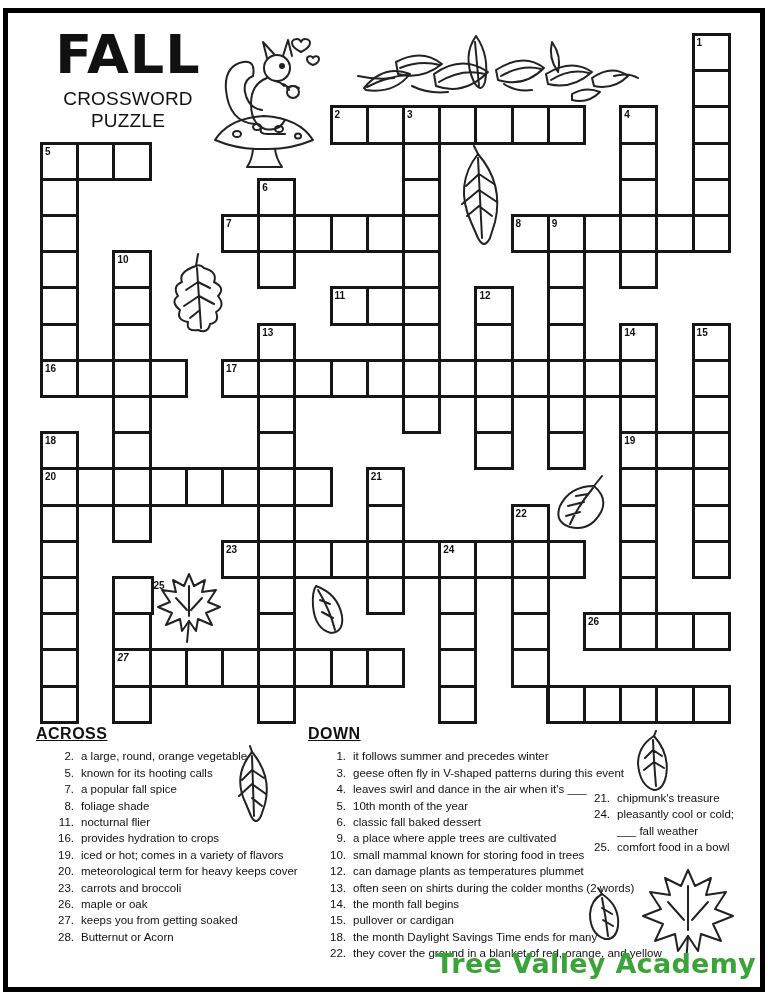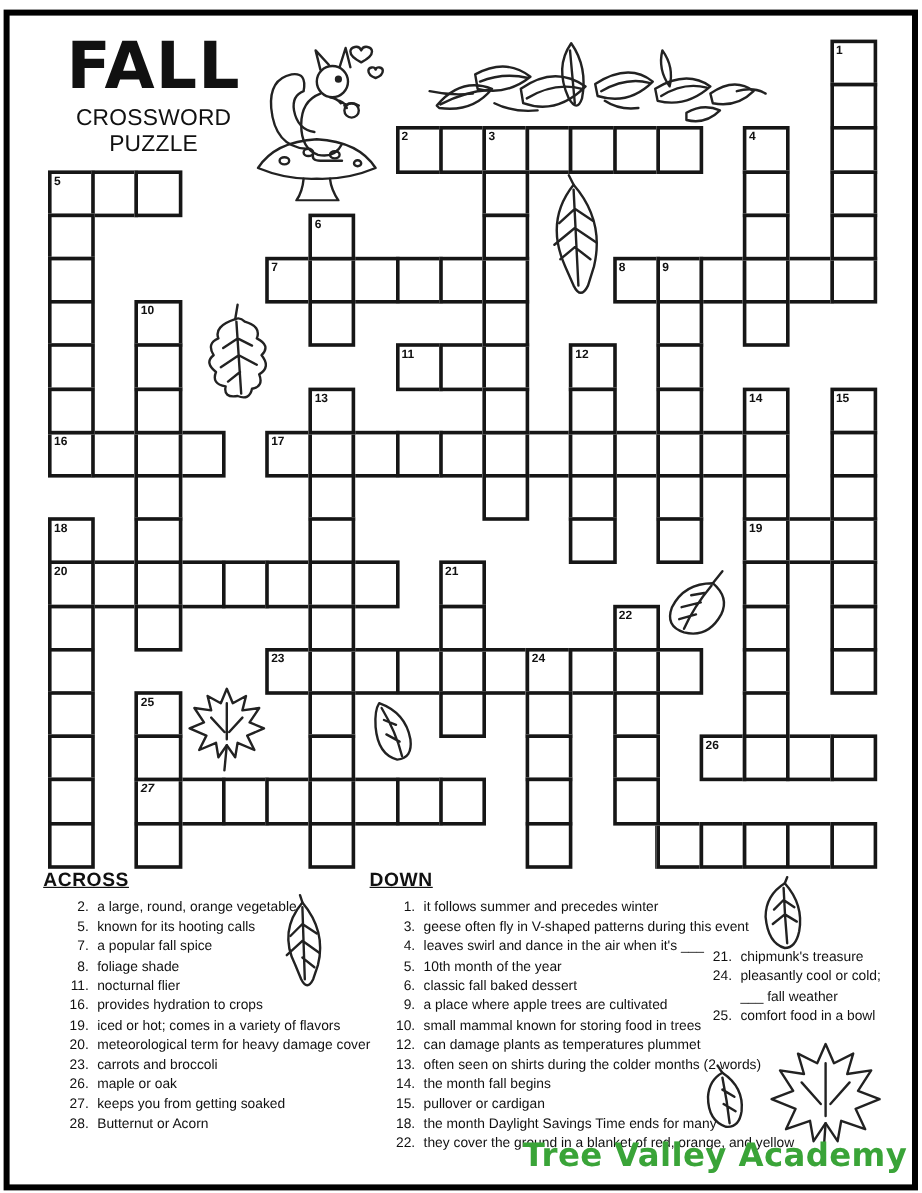--- a/index.html
+++ b/index.html
@@ -321,21 +321,21 @@
       <div class="cell" style="left: 470.6px; top: 470.6px;">
         <span class="cellnum">22</span>
       </div>
       <div class="cell" style="left: 470.6px; top: 543px;"></div>
       <div class="cell" style="left: 470.6px; top: 579.2px;"></div>
       <div class="cell" style="left: 470.6px; top: 615.4px;"></div>
       <div class="cell" style="left: 398.2px; top: 543px;"></div>
       <div class="cell" style="left: 398.2px; top: 579.2px;"></div>
       <div class="cell" style="left: 398.2px; top: 615.4px;"></div>
       <div class="cell" style="left: 398.2px; top: 651.6px;"></div>
-      <div class="cell" style="left: 72.4px; top: 543px;">
+      <div class="cell" style="left: 72.4px; top: 543px; padding-left: 36px;">
         <span class="cellnum">25</span>
       </div>
       <div class="cell" style="left: 72.4px; top: 579.2px;"></div>
       <div class="cell" style="left: 72.4px; top: 651.6px;"></div>
     </div>
 
   <div id="across-sec" class="clue-section">
     <div class="clue-head">ACROSS</div>
     <ul class="clues" id="across-list">
         <li>
@@ -361,21 +361,21 @@
         <li>
           <span class="cnum">16.</span>
           <span class="ctext">provides hydration to crops</span>
         </li>
         <li>
           <span class="cnum">19.</span>
           <span class="ctext">iced or hot; comes in a variety of flavors</span>
         </li>
         <li>
           <span class="cnum">20.</span>
-          <span class="ctext">meteorological term for heavy damage cover</span>
+          <span class="ctext">meteorological term for heavy keeps cover</span>
         </li>
         <li>
           <span class="cnum">23.</span>
           <span class="ctext">carrots and broccoli</span>
         </li>
         <li>
           <span class="cnum">26.</span>
           <span class="ctext">maple or oak</span>
         </li>
         <li>

